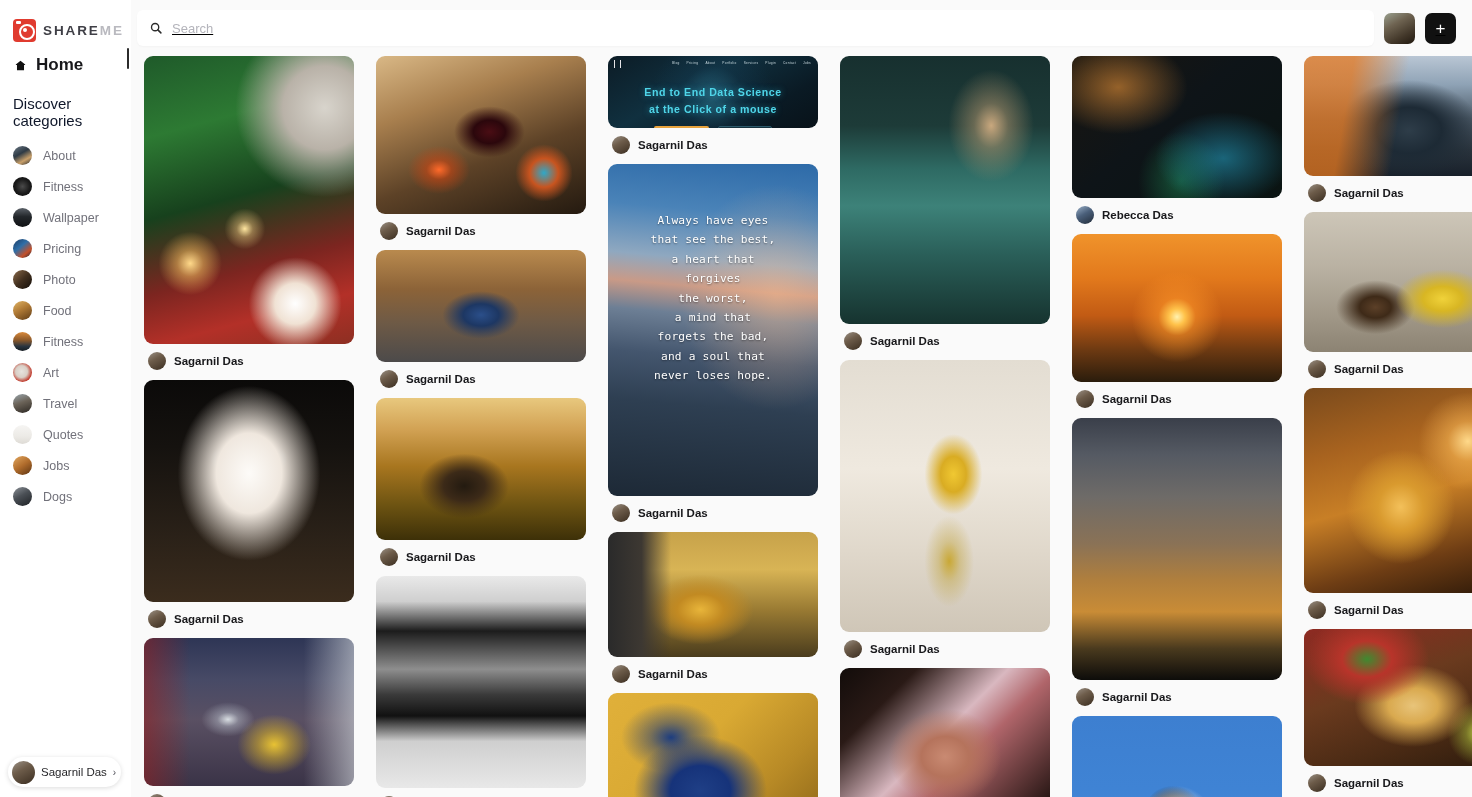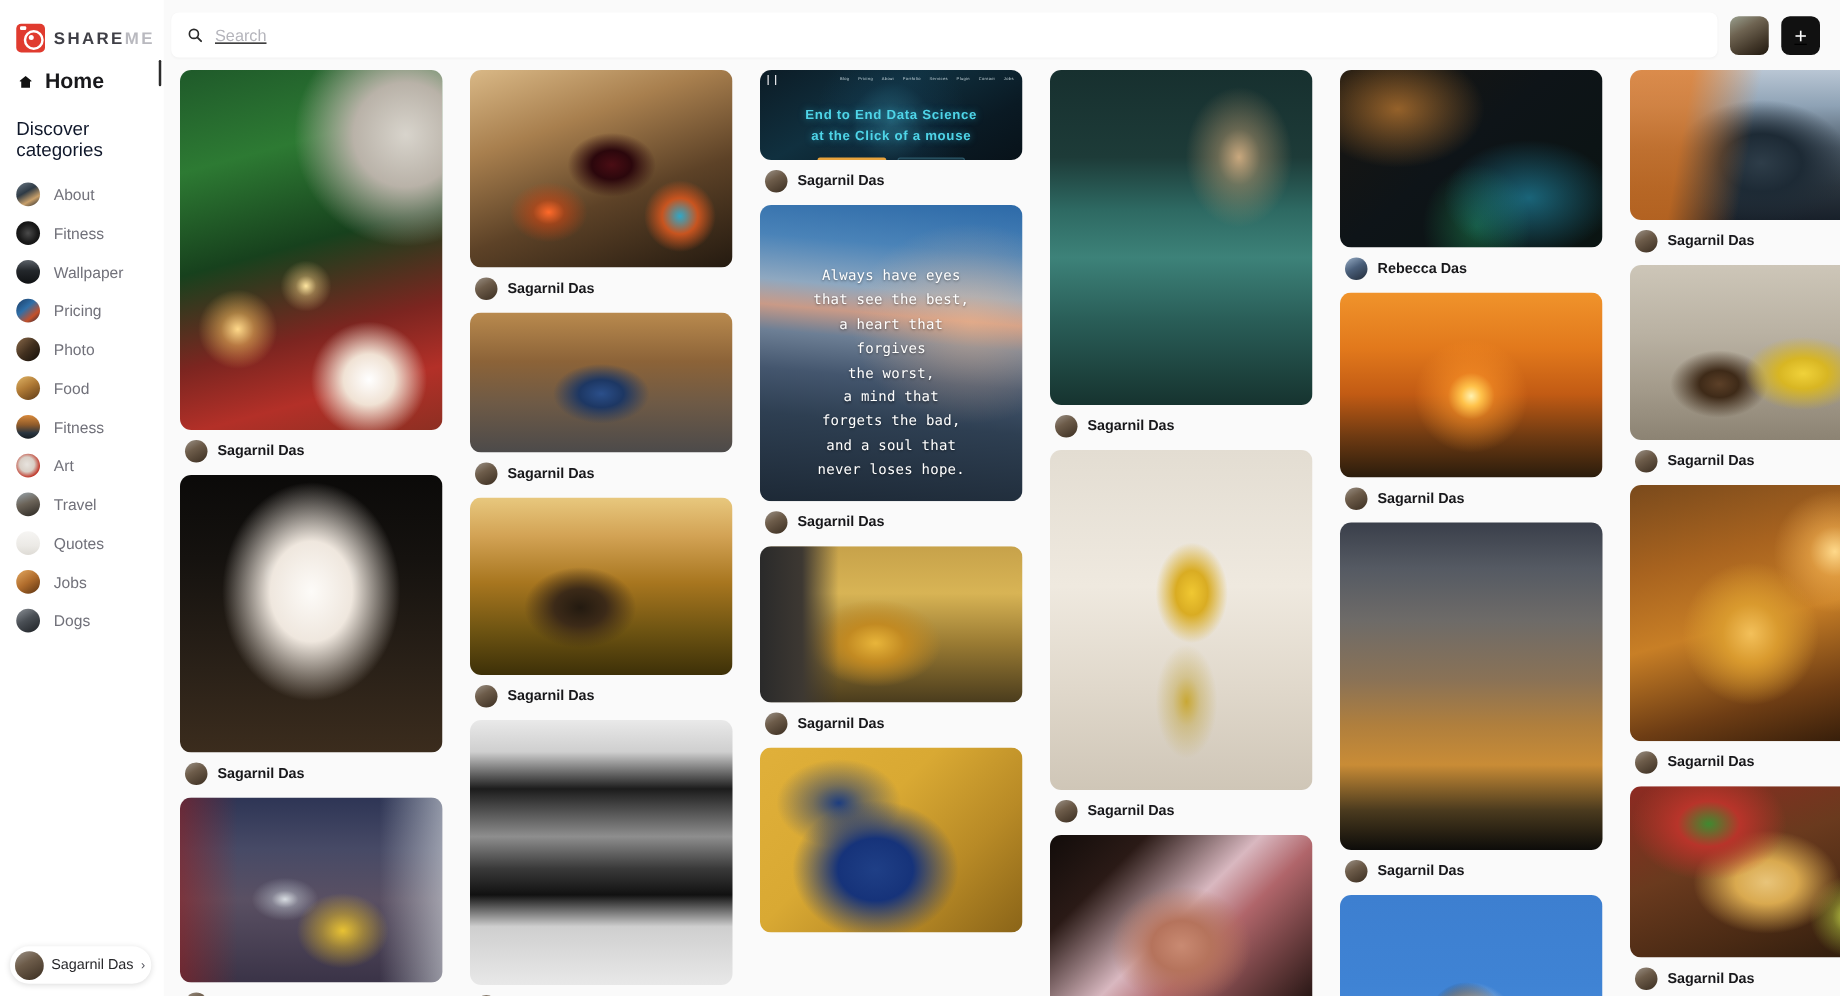--- a/index.html
+++ b/index.html
@@ -502,21 +502,21 @@
                 <span class="ds-btn-b">BOOK A DEMO</span>
               </div>
             </div>
             <div class="card-meta">
               <span class="meta-av" style="background-image:linear-gradient(150deg,#9b9186 0%,#6d5c4a 40%,#3a2d20 100%)"></span>
               <span class="meta-name">Sagarnil Das</span>
             </div>
           </div>
 
           <div class="card">
-            <div class="card-img quote-card" style="height:237px;background-image:radial-gradient(ellipse at 80% 40%,rgba(255,190,140,0.45) 0%,rgba(0,0,0,0) 40%),linear-gradient(185deg,#2d6aa8 0%,#4a83b8 16%,#8fa8c0 30%,#c99a87 38%,#6d7f95 46%,#44566e 58%,#2e3f52 72%,#1d2936 100%)">
+            <div class="card-img quote-card" style="height:332px;background-image:radial-gradient(ellipse at 80% 40%,rgba(255,190,140,0.45) 0%,rgba(0,0,0,0) 40%),linear-gradient(185deg,#2d6aa8 0%,#4a83b8 16%,#8fa8c0 30%,#c99a87 38%,#6d7f95 46%,#44566e 58%,#2e3f52 72%,#1d2936 100%)">
               <div class="quote-text">Always have eyes
 that see the best,
 a heart that
 forgives
 the worst,
 a mind that
 forgets the bad,
 and a soul that
 never loses hope.</div>
 

